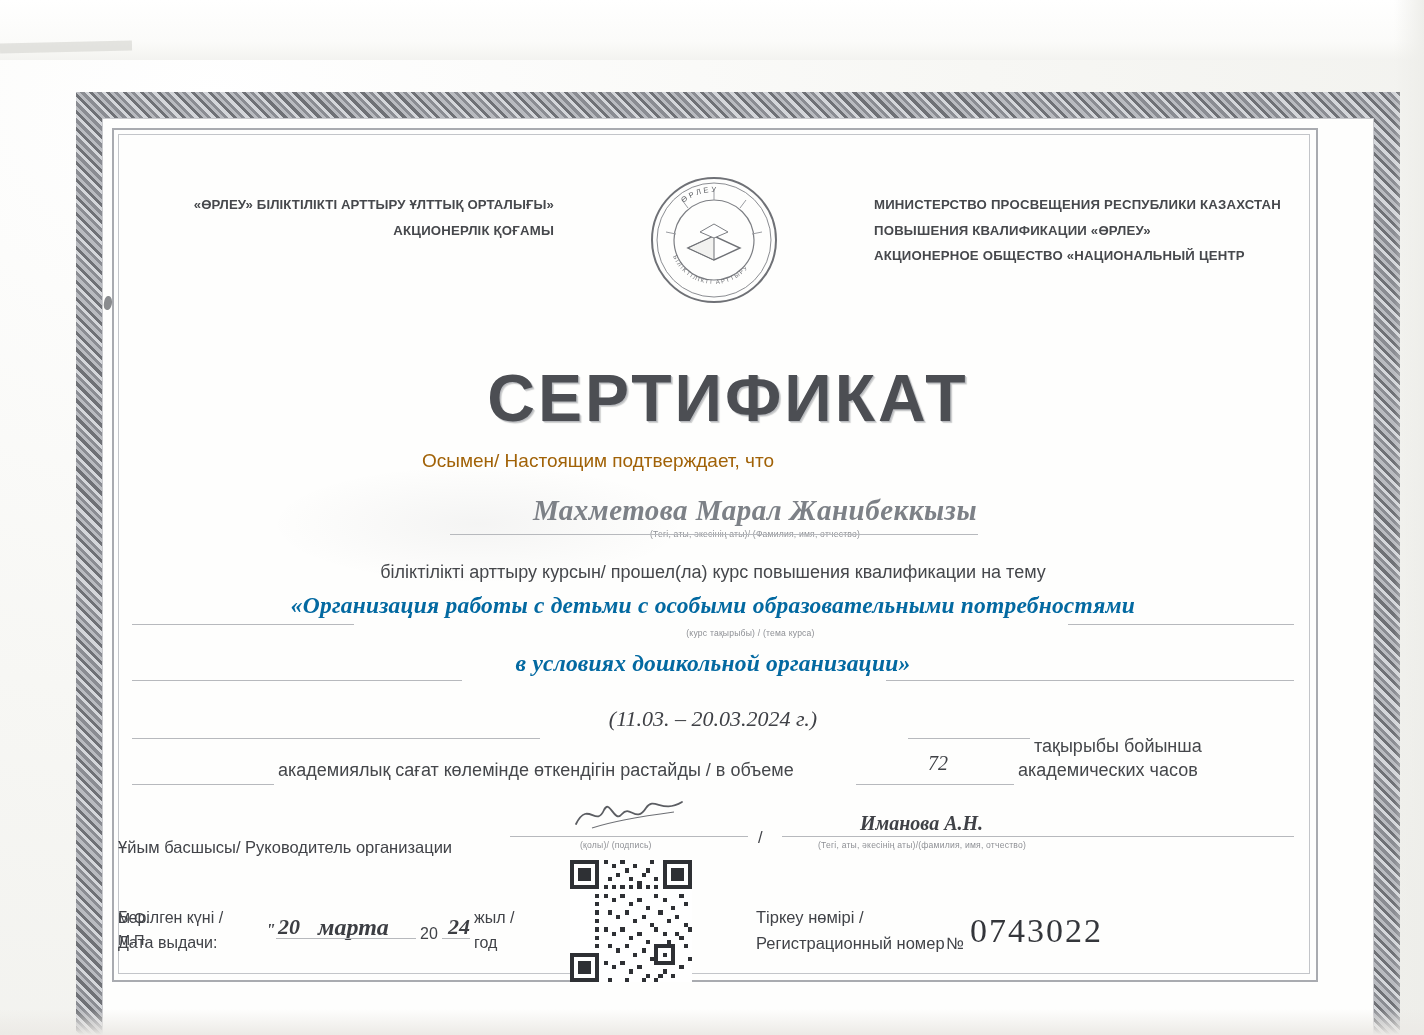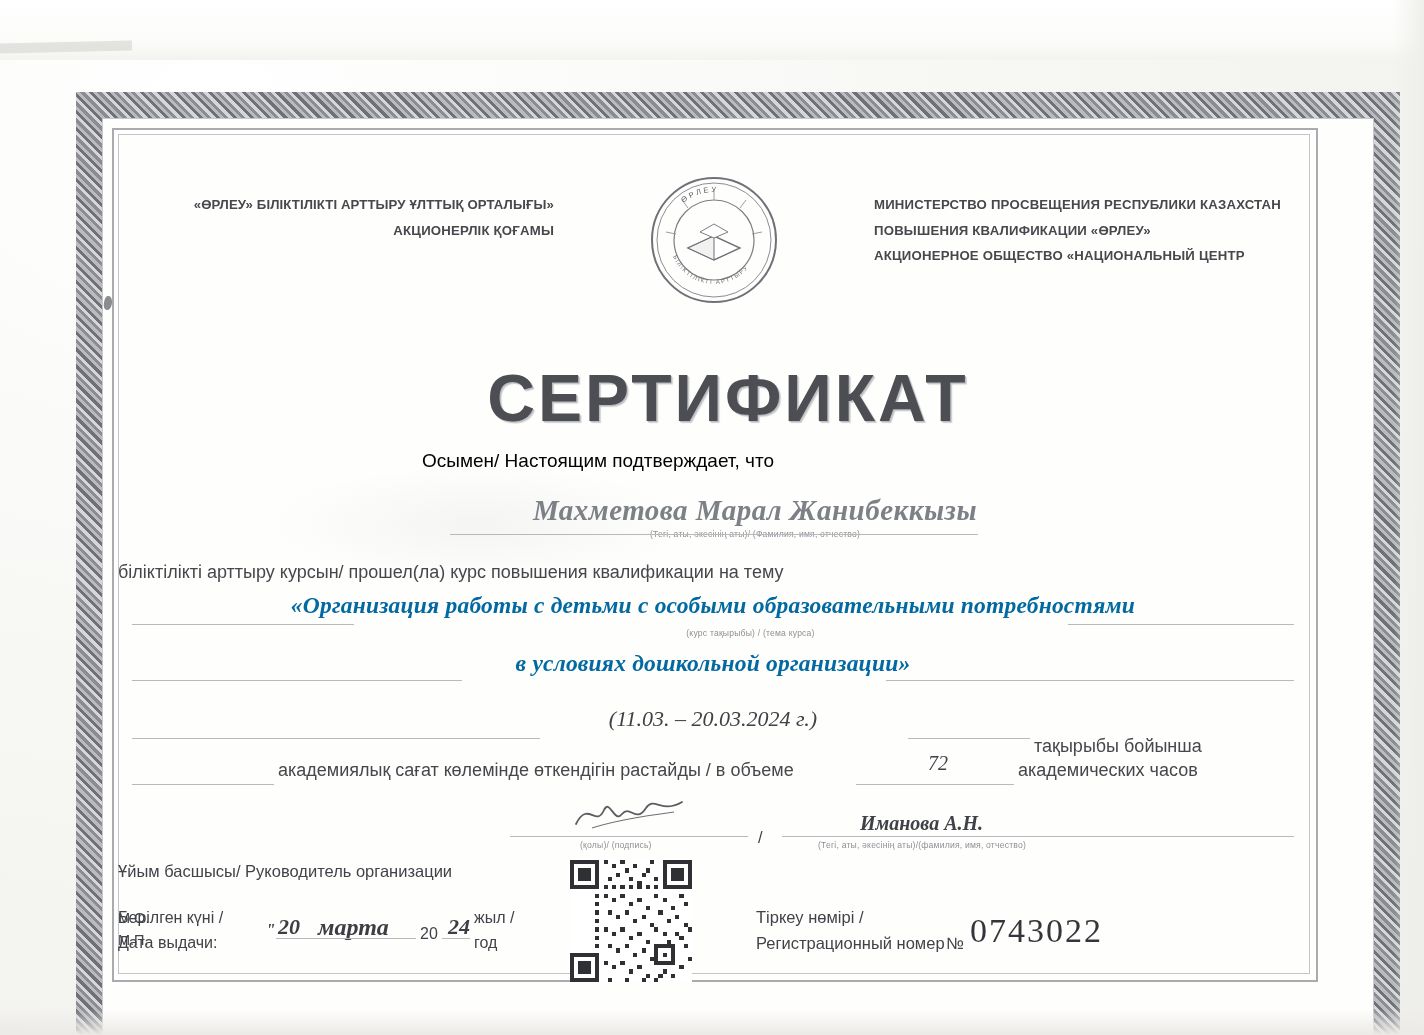--- a/index.html
+++ b/index.html
@@ -152,21 +152,21 @@
     font-family: "Liberation Sans", sans-serif;
     text-shadow: 1px 1px 0 #b9bbbf, 2px 2px 1px rgba(120,122,127,.35);
   }
 
   .subtitle {
     position: absolute;
     top: 316px;
     width: 960px;
     text-align: center;
     font-size: 19px;
-    color: #000000;
+    color: #a16207;
   }
 
   
   .name-line {
     position: absolute;
     top: 360px;
     width: 1190px;
     text-align: center;
     margin-left: 42px;
   }
@@ -367,21 +367,21 @@
 
     <div class="title">СЕРТИФИКАТ</div>
     <div class="subtitle">Осымен/ Настоящим подтверждает, что</div>
 
     <div class="name-line">
       <div class="name-text">Махметова Марал Жанибеккызы</div>
       <div class="tiny tiny-center">(Тегі, аты, әкесінің аты)/ (Фамилия, имя, отчество)</div>
     </div>
     <div class="rule" style="left:332px; top:400px; width:528px;"></div>
 
-    <div class="line-label" style="left:0; top:428px; width:1190px; text-align:left;">біліктілікті арттыру курсын/ прошел(ла) курс повышения квалификации на тему</div>
+    <div class="line-label" style="left:0; top:428px; width:1190px; text-align:center;">біліктілікті арттыру курсын/ прошел(ла) курс повышения квалификации на тему</div>
 
     <div class="course-title" style="top:458px;">«Организация работы с детьми с особыми образовательными потребностями</div>
     <div class="tiny tiny-center" style="position:absolute; top:492px; width:1265px;">(курс тақырыбы) / (тема курса)</div>
     <div class="rule" style="left:14px; top:490px; width:222px;"></div>
     <div class="rule" style="left:950px; top:490px; width:226px;"></div>
 
     <div class="course-title" style="top:516px;">в условиях дошкольной организации»</div>
     <div class="rule" style="left:14px; top:546px; width:330px;"></div>
     <div class="rule" style="left:768px; top:546px; width:408px;"></div>
 
@@ -389,21 +389,21 @@
     <div class="line-label" style="left:916px; top:580px;margin-top:22px;">тақырыбы бойынша</div>
     <div class="rule" style="left:14px; top:604px; width:408px;"></div>
     <div class="rule" style="left:790px; top:604px; width:122px;"></div>
 
     <div class="line-label" style="left:160px; top:626px;">академиялық сағат көлемінде өткендігін растайды / в объеме</div>
     <div class="hours-value" style="left:810px; top:618px;">72</div>
     <div class="line-label" style="left:900px; top:626px;">академических часов</div>
     <div class="rule" style="left:14px; top:650px; width:142px;"></div>
     <div class="rule" style="left:738px; top:650px; width:158px;"></div>
 
-    <div class="sig-label" style="left:0; top:728px;">Ұйым басшысы/ Руководитель организации</div>
+    <div class="sig-label" style="left:0; top:704px;">Ұйым басшысы/ Руководитель организации</div>
 
     <div class="signature-mark">
       <svg viewBox="0 0 120 40" width="120" height="40" aria-hidden="true">
         <path d="M6,30 C18,6 26,34 34,16 C40,4 44,30 52,20 C60,10 66,30 76,14 C84,2 92,20 112,8" fill="none" stroke="#5b5d62" stroke-width="1.8" stroke-linecap="round"></path>
         <path d="M22,34 C46,26 74,22 104,18" fill="none" stroke="#6e7075" stroke-width="1.1"></path>
       </svg>
     </div>
     <div class="rule" style="left:392px; top:702px; width:238px;"></div>
     <div class="tiny" style="position:absolute; left:462px; top:706px;">(қолы)/ (подпись)</div>
 

